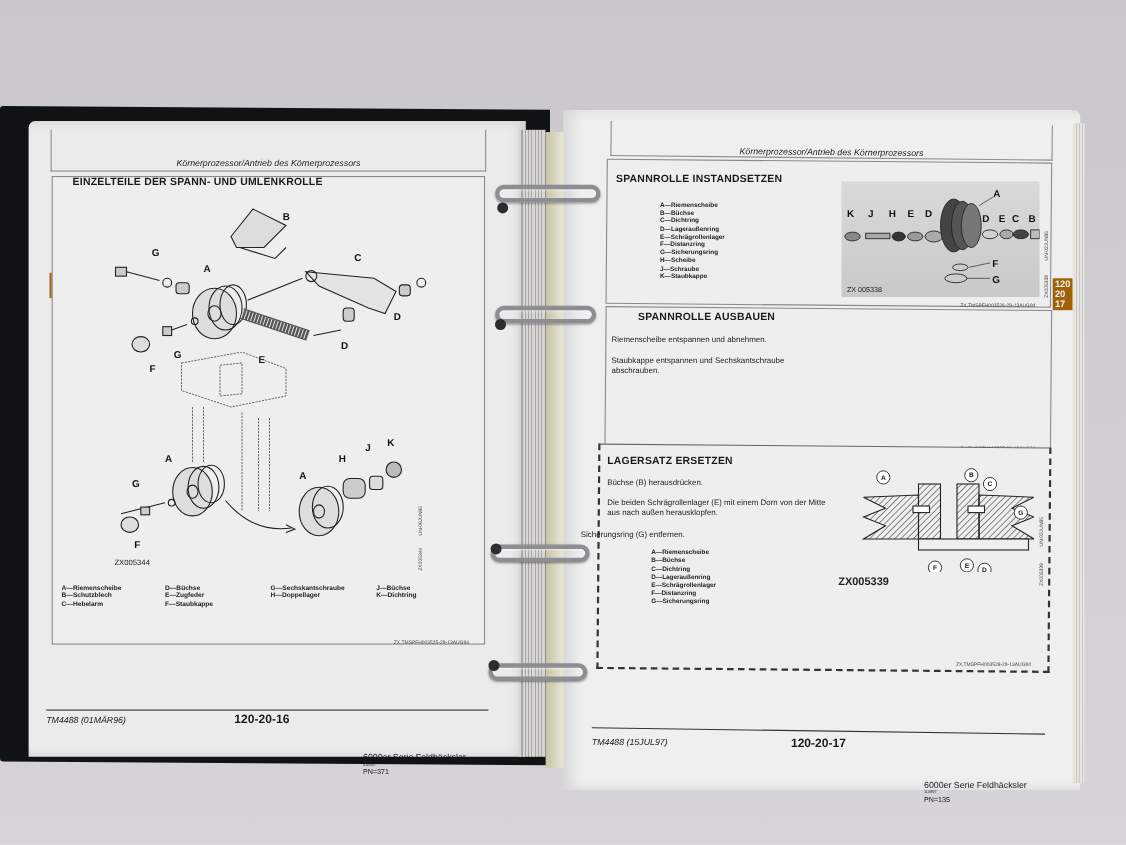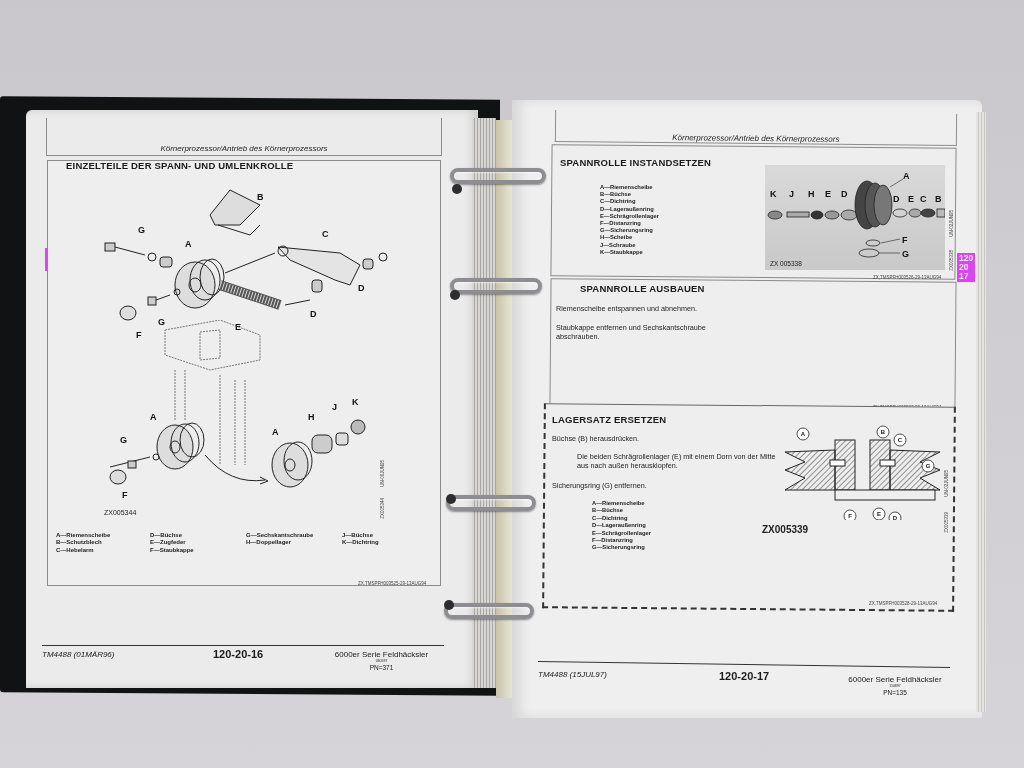--- a/index.html
+++ b/index.html
@@ -51,27 +51,27 @@
   .section-title {
     position: absolute; font-weight: bold; font-size: 9.5px; letter-spacing: 0.2px;
   }
   .legend { position: absolute; font-size: 6px; line-height: 7.4px; font-weight: bold; color: #222; }
   .body-text { position: absolute; font-size: 7.2px; line-height: 9px; color: #222; }
   .ref-code { position: absolute; font-size: 4.5px; color: #444; }
   .fig-id { position: absolute; font-size: 7px; color: #222; }
   .fig-id.big { font-size: 10px; font-weight: bold; }
   .side-code { position: absolute; font-size: 4.5px; color: #444; writing-mode: vertical-rl; transform: rotate(180deg); }
   .tab-marker {
-    position: absolute; background: #d946ef; color: #f2f2f2;
+    position: absolute; background: #a16207; color: #f2f2f2;
     font-size: 8.5px; line-height: 9px; padding: 1px 2px; font-weight: bold;
   }
   .footer-line { position: absolute; height: 1px; background: #333; }
   .footer-left { position: absolute; font-size: 8px; font-style: italic; }
   .footer-center { position: absolute; font-size: 11px; font-weight: bold; }
-  .footer-right { position: absolute; font-size: 8px; text-align: center; }
+  .footer-right { position: absolute; font-size: 8px; text-align: left; margin-top: 34px; }
   .footer-right small { display: block; font-size: 3.5px; }
   .footer-right .pn { font-size: 6.5px; }
   .ring {
     position: absolute; height: 16px; border: 4px solid #8d8d92; border-radius: 10px;
     background: transparent;
     box-shadow: inset 0 1px 2px rgba(255,255,255,0.6), 0 1px 2px rgba(0,0,0,0.4);
   }
   .ring-shade { position: absolute; width: 10px; height: 10px; border-radius: 50%; background: #2d2d30; }
   .illus { position: absolute; }
   .callout { font-family: "Liberation Sans", sans-serif; font-weight: bold; font-size: 9px; fill: #111; }
@@ -292,28 +292,28 @@
   <text class="callout" x="137" y="92">G</text>
 </svg>
 <div class="fig-id" style="left:770px; top:260px; font-size:6.5px;">ZX 005338</div>
 <div class="side-code" style="left:949px; top:250px;">ZX005338</div>
 <div class="side-code" style="left:949px; top:210px;">UN-02JUN95</div>
 <div class="ref-code" style="left:873px; top:275px;">ZX,TMSPFH003526-29-13AUG94</div>
 
 <div class="section-box" style="left:550px; top:280px; width:406px; height:128px; transform: rotate(0.5deg);"></div>
 <div class="section-title" style="left:580px; top:283px;">SPANNROLLE AUSBAUEN</div>
 <div class="body-text" style="left:556px; top:304px; width:200px;">Riemenscheibe entspannen und abnehmen.</div>
-<div class="body-text" style="left:556px; top:323px; width:175px;">Staubkappe entfernen und Sechskantschraube abschrauben.</div>
+<div class="body-text" style="left:556px; top:323px; width:175px;">Staubkappe entspannen und Sechskantschraube abschrauben.</div>
 <div class="ref-code" style="left:873px; top:405px;">ZX,TMSPFH003527-29-13AUG94</div>
 
 <div class="section-box dashed" style="left:543px; top:405px; width:412px; height:205px; transform: rotate(0.5deg);"></div>
 <div class="section-title" style="left:552px; top:414px;">LAGERSATZ ERSETZEN</div>
 <div class="body-text" style="left:552px; top:434px; width:200px;">Büchse (B) herausdrücken.</div>
-<div class="body-text" style="left:552px; top:452px; width:206px;margin-left:25px;">Die beiden Schrägrollenlager (E) mit einem Dorn von der Mitte aus nach außen herausklopfen.</div>
-<div class="body-text" style="left:552px; top:481px; width:200px;">Sicherungsring (G) entfernen.</div>
+<div class="body-text" style="left:552px; top:452px; width:206px;">Die beiden Schrägrollenlager (E) mit einem Dorn von der Mitte aus nach außen herausklopfen.</div>
+<div class="body-text" style="left:528px; top:481px; width:200px;">Sicherungsring (G) entfernen.</div>
 
 <div class="legend" style="left:592px; top:500px; font-size:5.8px; line-height:7.4px;">
   <div>A—Riemenscheibe</div>
   <div>B—Büchse</div>
   <div>C—Dichtring</div>
   <div>D—Lageraußenring</div>
   <div>E—Schrägrollenlager</div>
   <div>F—Distanzring</div>
   <div>G—Sicherungsring</div>
 </div>

